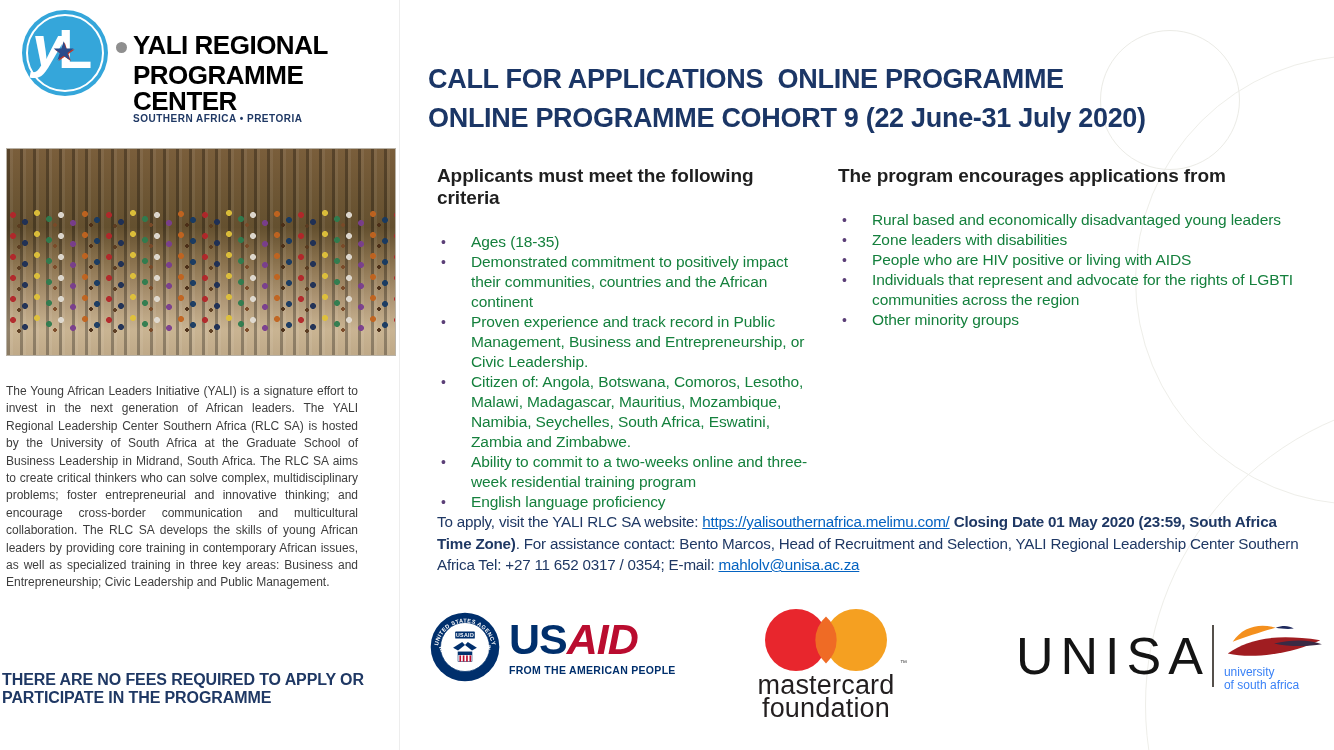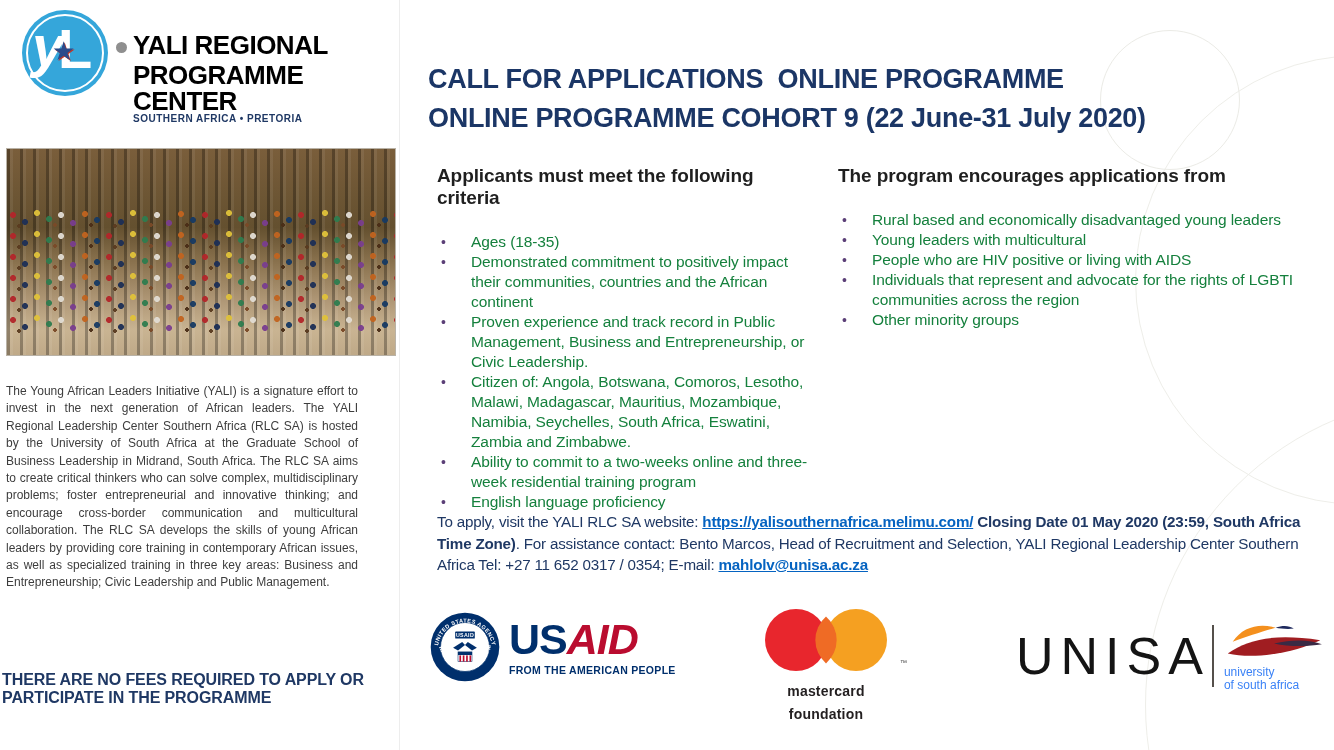--- a/index.html
+++ b/index.html
@@ -64,38 +64,38 @@
   .col { position:absolute; top:165px; }
   .col h2 { font-size:19px; font-weight:bold; color:#1f1f1f; margin-bottom:23px; letter-spacing:-0.1px; }
   .col-left  { left:37px;  width:382px; }
   .col-right { left:438px; width:475px; }
   .col ul { list-style:none; }
   .col li { position:relative; padding-left:34px; font-size:15.5px; line-height:20px; color:#15803d; letter-spacing:-0.1px; }
   .col li::before { content:"•"; position:absolute; left:4px; top:0; color:#5b3f77; font-size:14px; }
 
   .apply { position:absolute; left:37px; top:511px; width:878px; font-size:15.2px; line-height:21.5px;
     color:#1f3864; letter-spacing:-0.2px; }
-  .apply a { color:#0563c1; font-weight:bold; text-decoration:underline; }
+  .apply a { color:#0563c1; font-weight:normal; text-decoration:underline; }
   .apply .bold { font-weight:bold; }
 
   
   .logos { position:absolute; left:0; top:608px; width:934px; height:110px; }
 
   .usaid { position:absolute; left:30px; top:4px; display:flex; align-items:center; }
   .usaid-seal { width:70px; height:70px; flex:0 0 auto; }
   .usaid-word { margin-left:9px; }
   .usaid-word .wm { font-size:43px; font-weight:bold; letter-spacing:-1px; line-height:42px; }
   .usaid-word .wm-us  { color:#002f6c; }
   .usaid-word .wm-aid { color:#ba0c2f;font-style:italic; }
   .usaid-tagline { font-size:10.5px; font-weight:bold; color:#002f6c; letter-spacing:0.3px; margin-top:4px; }
 
   .mastercard { position:absolute; left:343px; top:0; width:166px; text-align:center; }
   .mc-circles { position:relative; width:146px; height:64px; margin:0 auto; }
   .mc-tm { position:absolute; right:-8px; bottom:6px; font-size:7px; color:#444; }
-  .mc-text { font-size:14px; font-weight:700; color:#231f20; line-height:23px; letter-spacing:0.2px; margin-top:8px; }
+  .mc-text { font-size:27px; font-weight:400; color:#231f20; line-height:23px; letter-spacing:0.2px; margin-top:2px; }
 
   .unisa { position:absolute; left:616px; top:12px; display:flex; align-items:center; }
   .unisa-word { font-size:52px; font-weight:400; color:#141414; letter-spacing:7px; line-height:52px; }
   .unisa-divider { width:2px; height:62px; background:#55504b; margin:0 10px 0 2px; }
   .unisa-right { padding-top:2px; }
   .unisa-sub { font-size:12px; color:#3b82f6; line-height:13px; }
   .unisa-sub.first { margin-top:2px; }
 
   .seal-arc-text { font-size:8px; fill:#ffffff; letter-spacing:0.6px; font-weight:bold; }
 </style>
@@ -149,21 +149,21 @@
         <li>Citizen of: Angola, Botswana, Comoros, Lesotho, Malawi, Madagascar, Mauritius, Mozambique, Namibia, Seychelles, South Africa, Eswatini, Zambia and Zimbabwe.</li>
         <li>Ability to commit to a two-weeks online and three-week residential training program</li>
         <li>English language proficiency</li>
       </ul>
     </section>
 
     <section class="col col-right">
       <h2>The program encourages applications from</h2>
       <ul>
         <li>Rural based and economically disadvantaged young leaders</li>
-        <li>Young leaders with multicultural</li>
+        <li>Zone leaders with disabilities</li>
         <li>People who are HIV positive or living with AIDS</li>
         <li>Individuals that represent and advocate for the rights of LGBTI communities across the region</li>
         <li>Other minority groups</li>
       </ul>
     </section>
 
     <p class="apply"><span>To apply, visit the YALI RLC SA website: </span><a href="#">https://yalisouthernafrica.melimu.com/</a><span class="bold"> Closing Date 01 May 2020 (23:59, South Africa Time Zone)</span><span>. For assistance contact: Bento Marcos, Head of Recruitment and Selection, YALI Regional Leadership Center Southern Africa Tel: +27 11 652 0317 / 0354; E-mail: </span><a href="#">mahlolv@unisa.ac.za</a></p>
 
     <div class="logos">
 

